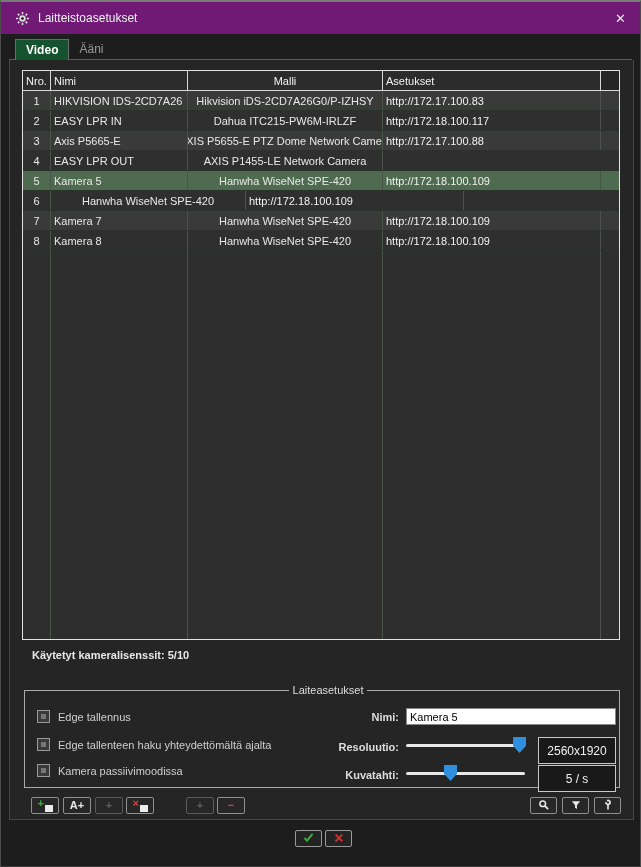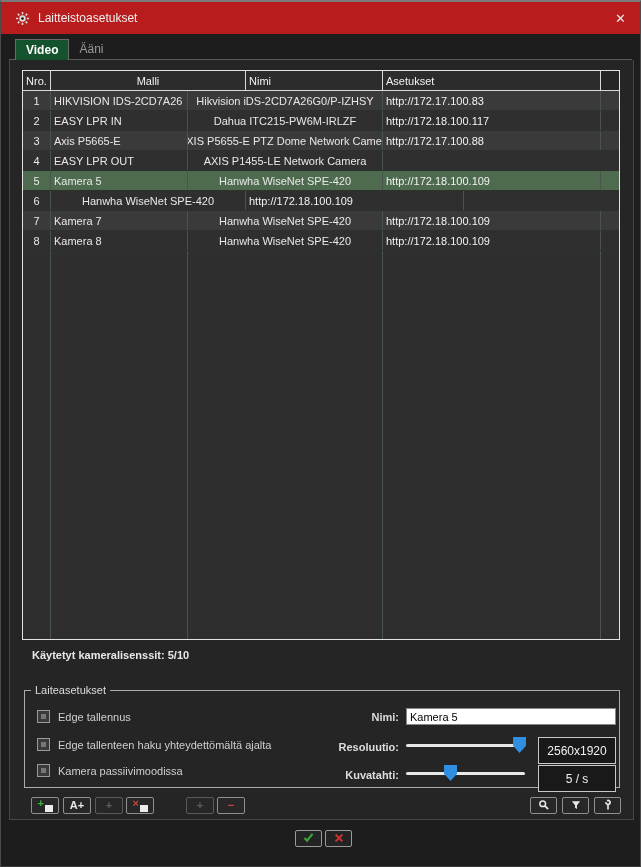--- a/index.html
+++ b/index.html
@@ -4,21 +4,21 @@
 <style>
   * { box-sizing: border-box; margin: 0; padding: 0; }
   html,body { background:#000; }
   body { font-family: "Liberation Sans", "DejaVu Sans", sans-serif; }
 
   .window { position:relative; width:641px; height:867px; background:#1d1d1d;
     border-top:2px solid #7a7a7a; border-left:1px solid #4c4c4c; border-right:1px solid #4c4c4c;
     border-bottom:1px solid #3a3a3a; overflow:hidden; }
 
   
-  .titlebar { position:absolute; left:0; top:0; width:100%; height:32px; background:#b91c1c;
+  .titlebar { position:absolute; left:0; top:0; width:100%; height:32px; background:#701a75;
     display:flex; align-items:center; padding:0 14px;justify-content:flex-end; }
   .titlebar .app-icon { width:15px; height:15px; margin-right:8px; display:inline-flex; }
   .titlebar .title { color:#f0f0f0; font-size:12px; }
   .titlebar .close { margin-left:auto; color:#e8e8e8; font-size:13px; font-weight:bold; cursor:default; line-height:1; }
 
   
   .tabbar { position:absolute; left:8px; right:8px; top:36px; height:22px;
     border-bottom:1px solid #5a5a5a; display:flex; align-items:flex-end; padding-left:6px; }
   .tab { height:21px; padding:3px 10px 2px; font-size:12px; color:#999; position:relative; top:1px; }
   .tab.active { background:#14532d; color:#fff; font-weight:bold;
@@ -44,21 +44,21 @@
   .c-fill { flex:1; border-right:none; }
   .td a { color:#f2f2f2; cursor:pointer; }
   .tbody-fill { flex:1; position:relative; background:#2e2e2e; }
   .vline { position:absolute; top:0; bottom:0; width:1px; background:#49544a; }
 
   .license { position:absolute; left:22px; top:589px; color:#e8e8e8; font-size:11px; font-weight:bold; }
 
   
   fieldset.group { position:absolute; left:14px; top:624px; width:596px; height:104px;
     border:1px solid #ababab; }
-  fieldset.group legend { color:#ddd; font-size:11px; margin-left:6px; padding:0 4px; }
+  fieldset.group legend { color:#ddd; font-size:11px; margin-left:6px; padding:0 4px;text-align:center; }
 
   .chk-row { position:absolute; left:12px; display:flex; align-items:center; }
   .checkbox { width:13px; height:13px; border:1px solid #9a9a9a; background:#3a3a3a; position:relative; }
   .checkbox::after { content:""; position:absolute; left:3px; top:3px; width:5px; height:5px; background:#777; }
   .chk-label { color:#cfcfcf; font-size:11px; margin-left:8px; }
 
   .fld-label { position:absolute; width:96px; text-align:right; color:#ddd; font-size:11px; font-weight:bold; }
   .name-input { position:absolute; left:381px; top:12px; width:210px; height:17px; background:#fff;
     border:1px solid #888; color:#000; font-size:11px; padding:0 3px; font-family:"Liberation Sans",sans-serif; }
   .slider { position:absolute; left:381px; width:119px; height:16px; }
@@ -102,22 +102,22 @@
   <div class="tabbar">
     <div class="tab active">Video</div>
     <div class="tab">Ääni</div>
   </div>
 
   <div class="page">
 
     <div class="table">
       <div class="thead">
         <div class="th c-nro">Nro.</div>
+        <div class="th c-nimi">Nimi</div>
         <div class="th c-malli">Malli</div>
-        <div class="th c-nimi">Nimi</div>
         <div class="th c-aset">Asetukset</div>
         <div class="th c-fill" style="border-right:none;background:#252525;"></div>
       </div>
       <div>
           <div class="tr">
     <div class="td c-nro">1</div>
     <div class="td c-nimi">HIKVISION IDS-2CD7A26</div>
     <div class="td c-malli">Hikvision iDS-2CD7A26G0/P-IZHSY</div>
     <div class="td c-aset">
               <a>http://172.17.100.83</a>

